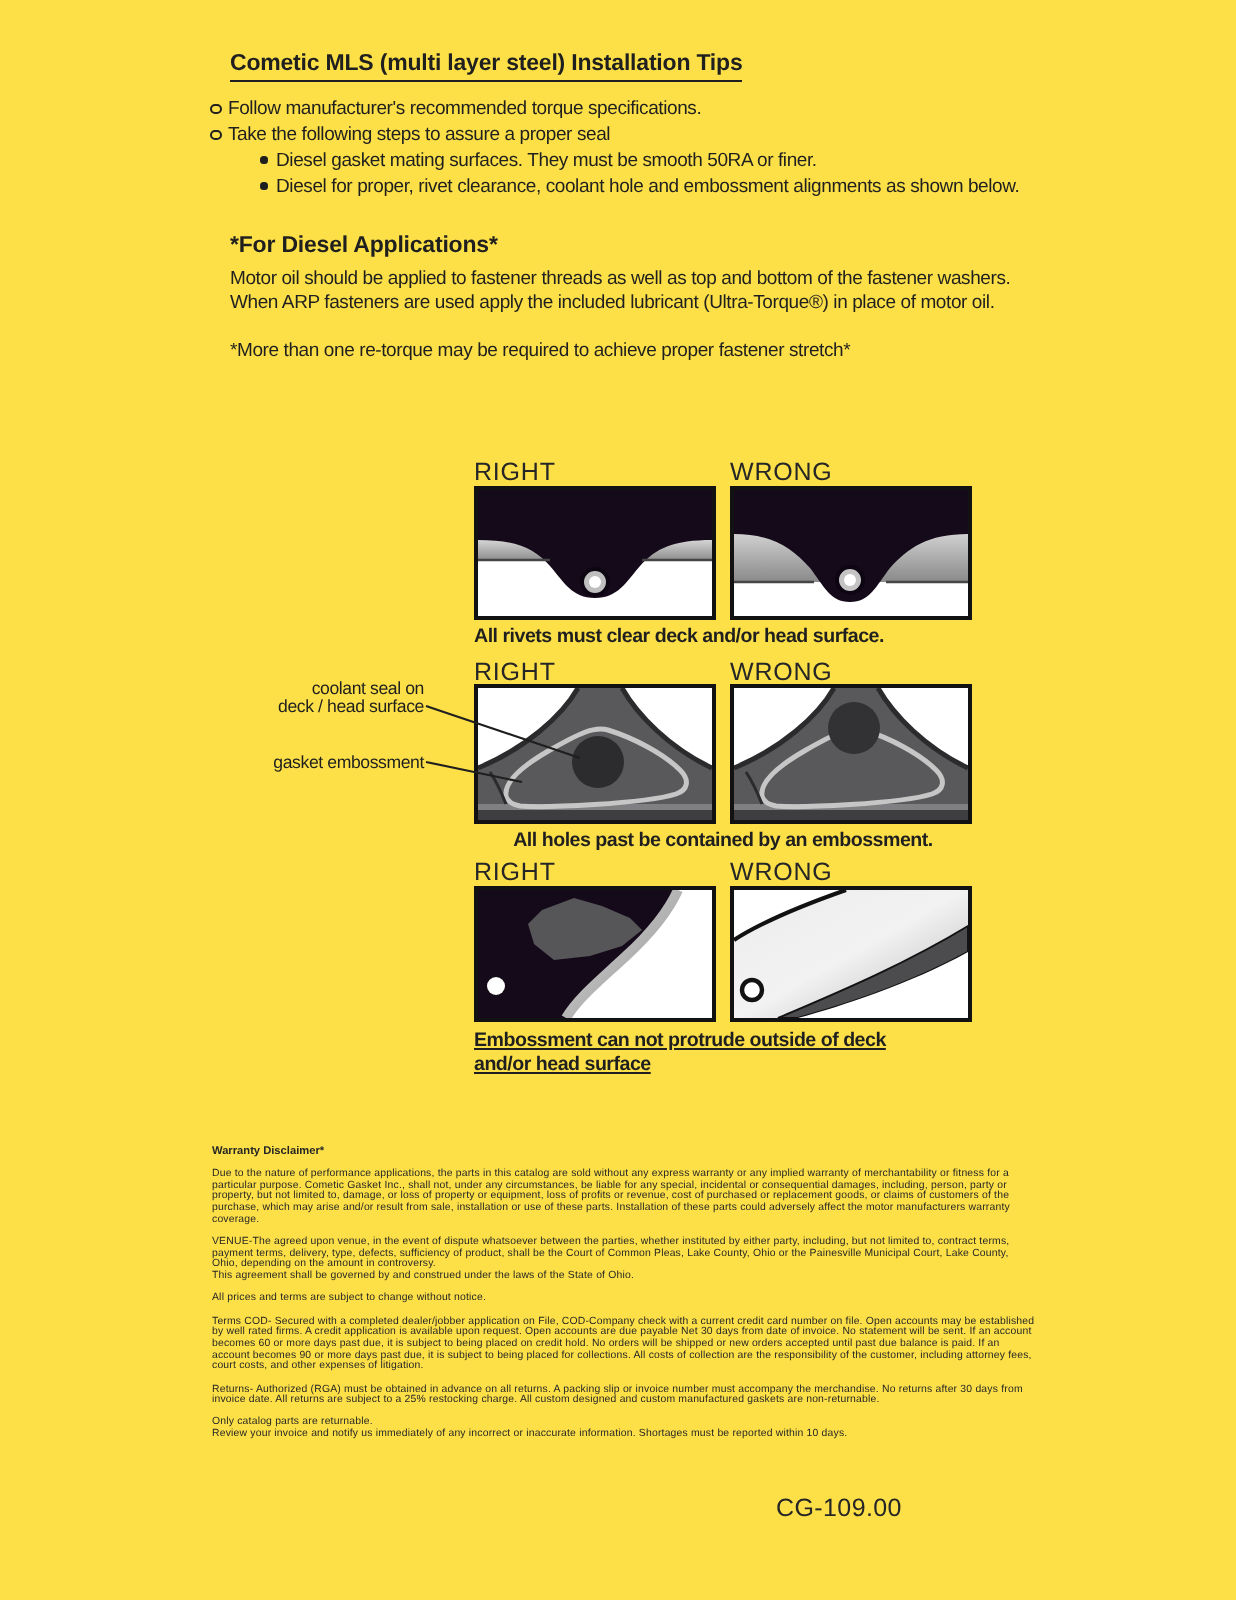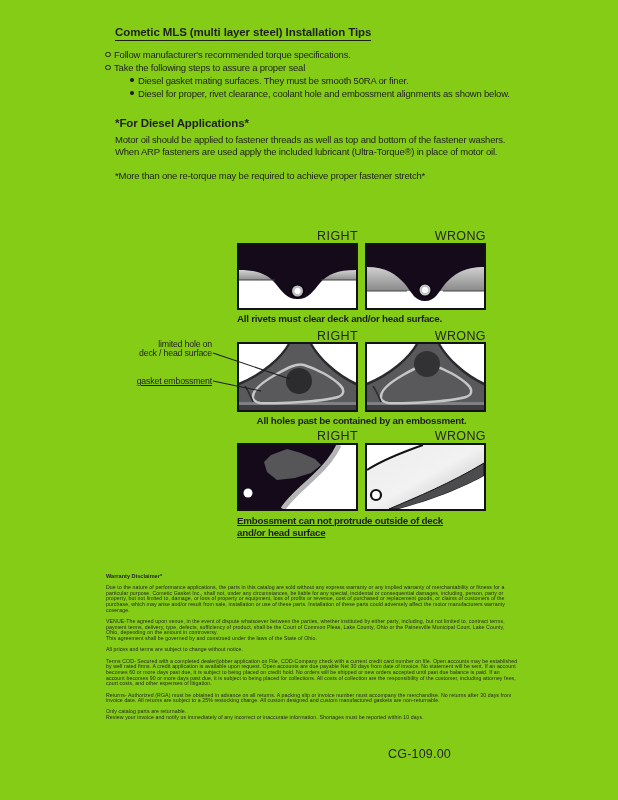--- a/index.html
+++ b/index.html
@@ -1,16 +1,16 @@
 <!DOCTYPE html>
 <html><head>
 <meta charset="utf-8">
 <style>
   html,body{margin:0;padding:0;background:#ffffff;}
-  .page{position:relative;width:618px;height:800px;background:#84cc16;overflow:hidden;
+  .page{position:relative;width:618px;height:800px;background:#fde047;overflow:hidden;
         font-family:"Liberation Sans", sans-serif;color:#1f1f1f;}
 
   
   .tips{position:absolute;left:100px;top:22px;width:430px;}
   .doc-title{display:inline-block;margin:0 0 7px 15px;font-size:11.5px;font-weight:bold;
              letter-spacing:-0.1px;border-bottom:1.5px solid #1f1f1f;padding-bottom:1.5px;}
   .blist{margin:0;padding:0;list-style:none;font-size:9.5px;line-height:13px;letter-spacing:-0.2px;}
   .blist li{position:relative;padding-left:14px;}
   .ring{position:absolute;left:5px;top:4px;width:3.5px;height:3.5px;border:1px solid #1f1f1f;
         border-radius:50%;}
@@ -21,21 +21,21 @@
        border-radius:50%;}
 
   
   .diesel{position:absolute;left:115px;top:117px;width:404px;}
   .diesel h2{margin:0 0 5px 0;font-size:11.5px;font-weight:bold;letter-spacing:-0.1px;}
   .diesel p{margin:0 0 10px 0;font-size:9.5px;line-height:12px;letter-spacing:-0.2px;}
   .diesel .note{margin-top:12px;margin-bottom:0;}
 
   
   .figures{position:absolute;left:0;top:0;width:618px;height:800px;pointer-events:none;}
-  .fig-label{position:absolute;width:121px;text-align:right;font-size:12.5px;
+  .fig-label{position:absolute;width:121px;text-align:left;font-size:12.5px;
              letter-spacing:0.4px;color:#262626;}
   .fig{position:absolute;}
   .fig-caption{position:absolute;font-size:9.8px;font-weight:bold;letter-spacing:-0.25px;
                line-height:11.5px;}
   .ann{position:absolute;left:100px;width:112px;text-align:right;font-size:8.8px;
        line-height:9px;letter-spacing:-0.2px;color:#1f1f1f;}
   .ann span{display:block;}
 
   
   .legal{position:absolute;left:106px;top:573px;width:412px;color:#262626;}
@@ -105,24 +105,24 @@
       <circle cx="60" cy="47" r="3" fill="#ffffff"></circle>
       <rect x="1" y="1" width="119" height="65" fill="none" stroke="#121212" stroke-width="2"></rect>
     </svg>
 
     <div class="fig-caption" style="left:237px;top:313px;width:260px;">All rivets must clear deck and/or head surface.</div>
 
     <div class="fig-label" style="left:237px;top:329px;">RIGHT</div>
     <div class="fig-label" style="left:365px;top:329px;">WRONG</div>
 
     <div class="ann" style="top:340px;">
-      <span>limited hole on</span>
+      <span>coolant seal on</span>
       <span>deck / head surface</span>
     </div>
-    <div class="ann" style="top:377px;text-decoration:underline;">
+    <div class="ann" style="top:377px;">
       <span>gasket embossment</span>
     </div>
 
     <svg class="fig" style="left:237px;top:342px;" width="121" height="70" viewBox="0 0 121 70">
       <rect width="121" height="70" fill="#59595b"></rect>
       <path d="M2,2 H52 C44,16 26,32 2,42 Z" fill="#ffffff"></path>
       <path d="M119,2 H74 C82,16 98,32 119,42 Z" fill="#ffffff"></path>
       <path d="M52,2 C44,16 26,32 2,42" fill="none" stroke="#2b2b2d" stroke-width="2.5"></path>
       <path d="M74,2 C82,16 98,32 119,42" fill="none" stroke="#2b2b2d" stroke-width="2.5"></path>
       <rect x="2" y="60" width="117" height="3" fill="#808083"></rect>

